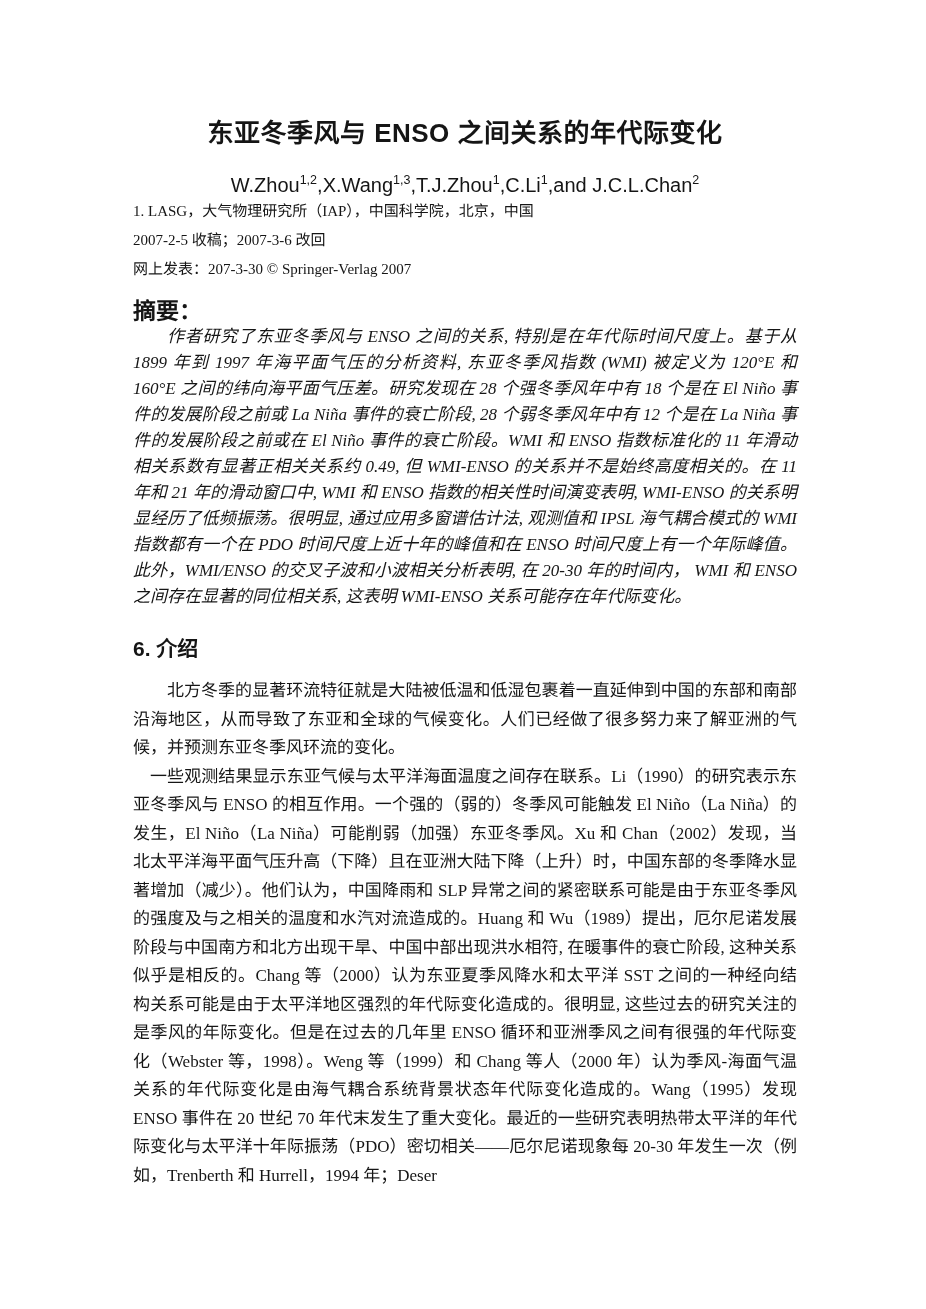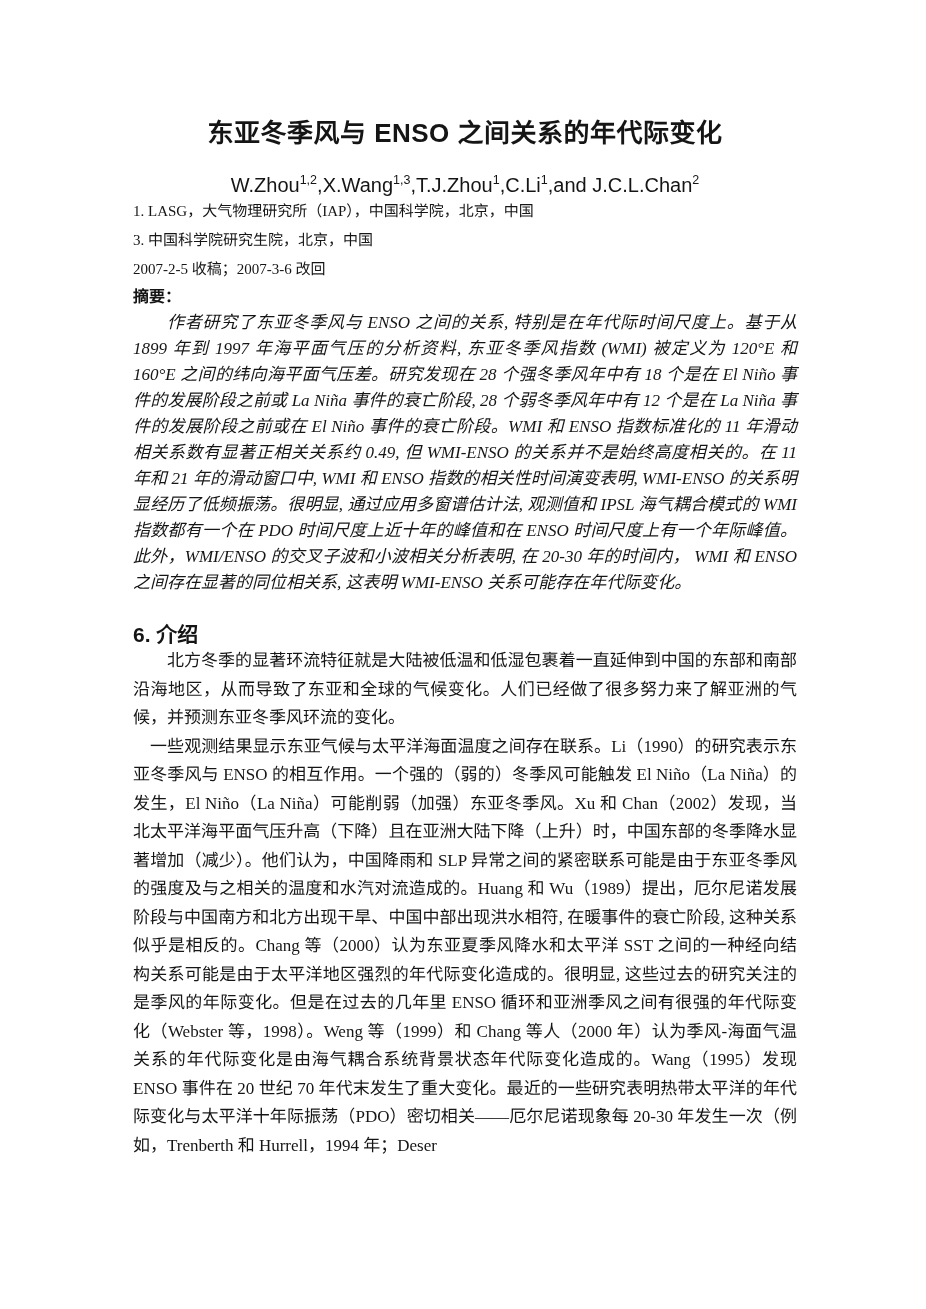--- a/index.html
+++ b/index.html
@@ -40,22 +40,23 @@
     font-size: 12.5px;
     line-height: 0;
     vertical-align: super;
   }
   .affiliations {
     font-size: 15px;
     line-height: 29px;
   }
   .aff-line { white-space: nowrap; }
   .abstract-label {
+    margin-top: 14px;
     font-family: "Liberation Sans", "DejaVu Sans", sans-serif;
-    font-size: 16px;
+    font-size: 23px;
     font-weight: bold;
     line-height: 26px;
   }
   .abstract-text {
     margin: 0;
     font-size: 17px;
     line-height: 26px;
     text-align: justify;
     text-indent: 2em;
     font-style: italic; 
@@ -66,39 +67,39 @@
     font-weight: 600;
     margin: 26px 0 0 0;
     line-height: 1.2;
   }
   .body-para {
     margin: 0;
     font-size: 17px;
     line-height: 28.5px;
     text-align: justify;
   }
-  .body-para.first { margin-top: 0; }
+  .body-para.first { margin-top: 16px; }
   .indent-2 { text-indent: 2em; }
   .indent-1 { text-indent: 1em; }
 </style>
 </head>
 <body>
 
 <div class="page">
 
   <h1 class="title">东亚冬季风与 ENSO 之间关系的年代际变化</h1>
 
   <div class="authors">
     <span><span>W.Zhou</span><sup>1,2</sup><span>,</span></span><span><span>X.Wang</span><sup>1,3</sup><span>,</span></span><span><span>T.J.Zhou</span><sup>1</sup><span>,</span></span><span><span>C.Li</span><sup>1</sup><span>,and </span></span><span><span>J.C.L.Chan</span><sup>2</sup></span>
   </div>
 
   <div class="affiliations">
     <div class="aff-line">1. LASG，大气物理研究所（IAP），中国科学院，北京，中国</div>
-    <div class="aff-line">3. 中国科学院研究生院，北京，中国</div>
     <div class="aff-line">2007-2-5 收稿；2007-3-6 改回</div>
+    <div class="aff-line">网上发表：207-3-30 © Springer-Verlag 2007</div>
   </div>
 
   <div class="abstract-label">摘要：</div>
 
   <p class="abstract-text">作者研究了东亚冬季风与 ENSO 之间的关系, 特别是在年代际时间尺度上。基于从 1899 年到 1997 年海平面气压的分析资料, 东亚冬季风指数 (WMI) 被定义为 120°E 和 160°E 之间的纬向海平面气压差。研究发现在 28 个强冬季风年中有 18 个是在 El Niño 事件的发展阶段之前或 La Niña 事件的衰亡阶段, 28 个弱冬季风年中有 12 个是在 La Niña 事件的发展阶段之前或在 El Niño 事件的衰亡阶段。WMI 和 ENSO 指数标准化的 11 年滑动相关系数有显著正相关关系约 0.49, 但 WMI-ENSO 的关系并不是始终高度相关的。在 11 年和 21 年的滑动窗口中, WMI 和 ENSO 指数的相关性时间演变表明, WMI-ENSO 的关系明显经历了低频振荡。很明显, 通过应用多窗谱估计法, 观测值和 IPSL 海气耦合模式的 WMI 指数都有一个在 PDO 时间尺度上近十年的峰值和在 ENSO 时间尺度上有一个年际峰值。此外，WMI/ENSO 的交叉子波和小波相关分析表明, 在 20-30 年的时间内， WMI 和 ENSO 之间存在显著的同位相关系, 这表明 WMI-ENSO 关系可能存在年代际变化。</p>
 
   <h2 class="section-heading">6. 介绍</h2>
 
   <p class="body-para indent-2 first">北方冬季的显著环流特征就是大陆被低温和低湿包裹着一直延伸到中国的东部和南部沿海地区，从而导致了东亚和全球的气候变化。人们已经做了很多努力来了解亚洲的气候，并预测东亚冬季风环流的变化。</p>
 

